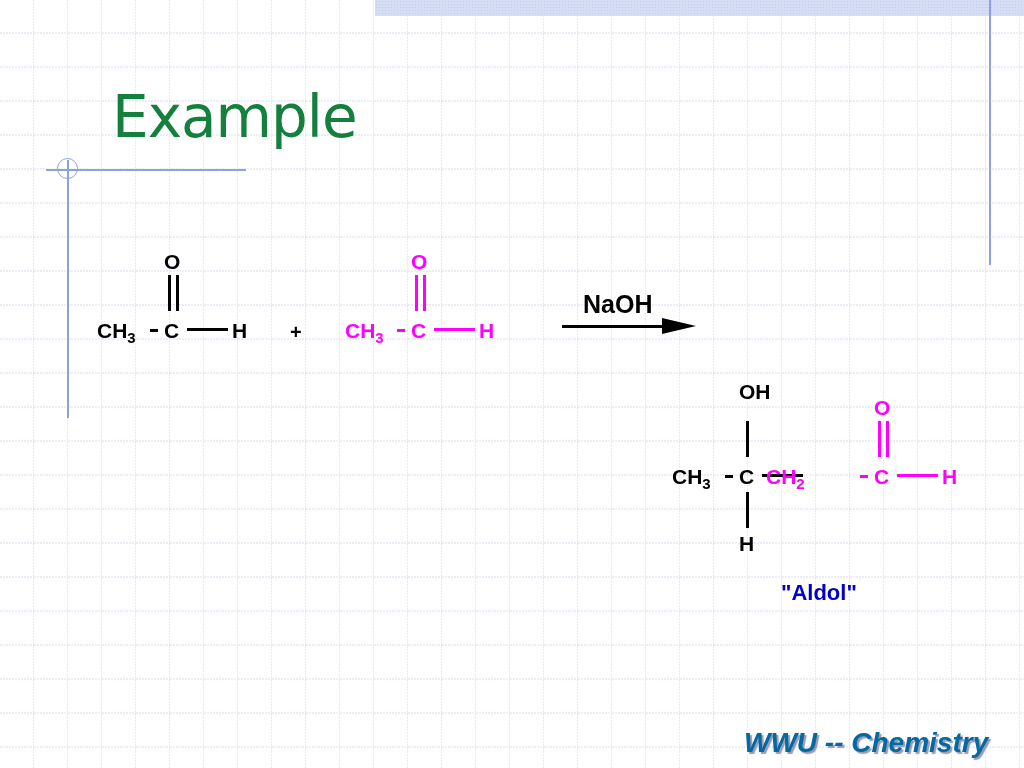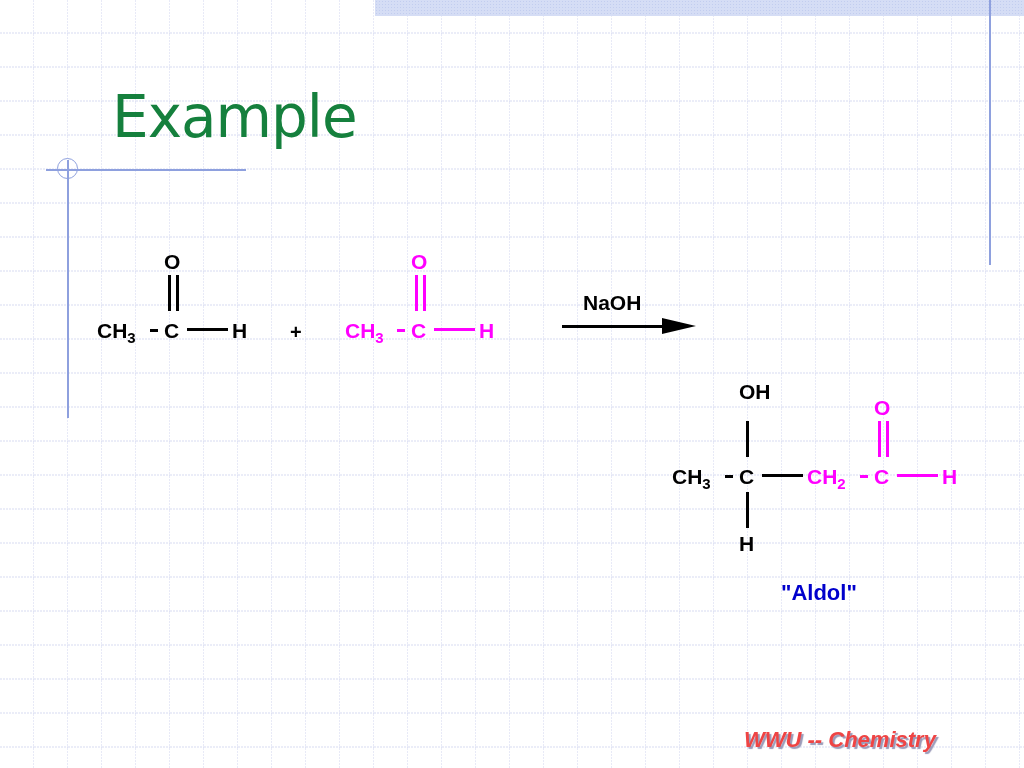--- a/index.html
+++ b/index.html
@@ -21,21 +21,21 @@
   .mag{color:#ff00ff;}
   .sub{font-size:15px;position:relative;top:5px;}
   .bond-h{position:absolute;height:3px;}
   .bond-v{position:absolute;width:3px;}
   .bk{background:#000;}
   .mg{background:#ff00ff;}
   .dash{position:absolute;height:3px;width:8px;}
   .arrow{position:absolute;left:562px;top:325px;width:118px;height:3px;background:#000;}
   .arrowhead{position:absolute;left:662px;top:318px;width:0;height:0;border-left:34px solid #000;border-top:8px solid transparent;border-bottom:8px solid transparent;}
   .aldol{position:absolute;left:781px;top:580px;font-size:22px;font-weight:bold;color:#0000cc;}
-  .footer{position:absolute;left:744px;top:727px;font-size:22px;font-weight:bold;font-style:italic;color:#ef4444;
+  .footer{position:absolute;left:744px;top:727px;font-size:28px;font-weight:bold;font-style:italic;color:#0369a1;
     text-shadow:2px 2px 1px #9a9ab8;}
 </style>
 </head>
 <body>
 
 <svg class="grid" width="1024" height="768">
   <defs>
     <pattern id="g" x="0" y="0" width="34" height="34" patternUnits="userSpaceOnUse">
       <line x1="34" y1="0" x2="34" y2="34" stroke="#d8dcf2" stroke-width="1.2" stroke-dasharray="2,1"></line>
       <line x1="0" y1="33" x2="34" y2="33" stroke="#d8dcf2" stroke-width="1.2" stroke-dasharray="2,1"></line>
@@ -69,35 +69,35 @@
   <div class="chem mag" style="left:411px;top:251px;">O</div>
   <div class="bond-v mg" style="left:415px;top:275px;height:36px;"></div>
   <div class="bond-v mg" style="left:423px;top:275px;height:36px;"></div>
   <div class="chem mag" style="left:345px;top:320px;"><span>CH</span><span class="sub">3</span></div>
   <div class="dash mg" style="left:397px;top:329px;"></div>
   <div class="chem mag" style="left:411px;top:320px;">C</div>
   <div class="bond-h mg" style="left:434px;top:328px;width:41px;"></div>
   <div class="chem mag" style="left:479px;top:320px;">H</div>
 </div>
 
-<div class="chem blk" style="left:583px;top:292px;font-size:21px;">NaOH</div>
+<div class="chem blk" style="left:583px;top:292px;font-size:25px;">NaOH</div>
 <div class="arrow"></div>
 <div class="arrowhead"></div>
 
 <div>
   <div class="chem blk" style="left:739px;top:381px;">OH</div>
   <div class="bond-v bk" style="left:746px;top:421px;height:36px;"></div>
   <div class="chem blk" style="left:672px;top:466px;"><span>CH</span><span class="sub">3</span></div>
   <div class="dash bk" style="left:725px;top:475px;"></div>
   <div class="chem blk" style="left:739px;top:466px;">C</div>
   <div class="bond-h bk" style="left:762px;top:474px;width:41px;"></div>
   <div class="bond-v bk" style="left:746px;top:492px;height:36px;"></div>
   <div class="chem blk" style="left:739px;top:533px;">H</div>
 
-  <div class="chem mag" style="left:807px;top:466px;"><span>CH</span><span class="sub">2</span></div>
+  <div class="chem mag" style="left:766px;top:466px;"><span>CH</span><span class="sub">2</span></div>
   <div class="dash mg" style="left:860px;top:475px;"></div>
   <div class="chem mag" style="left:874px;top:466px;">C</div>
   <div class="chem mag" style="left:874px;top:397px;">O</div>
   <div class="bond-v mg" style="left:878px;top:421px;height:36px;"></div>
   <div class="bond-v mg" style="left:886px;top:421px;height:36px;"></div>
   <div class="bond-h mg" style="left:897px;top:474px;width:41px;"></div>
   <div class="chem mag" style="left:942px;top:466px;">H</div>
 </div>
 
 <div class="aldol">"Aldol"</div>

